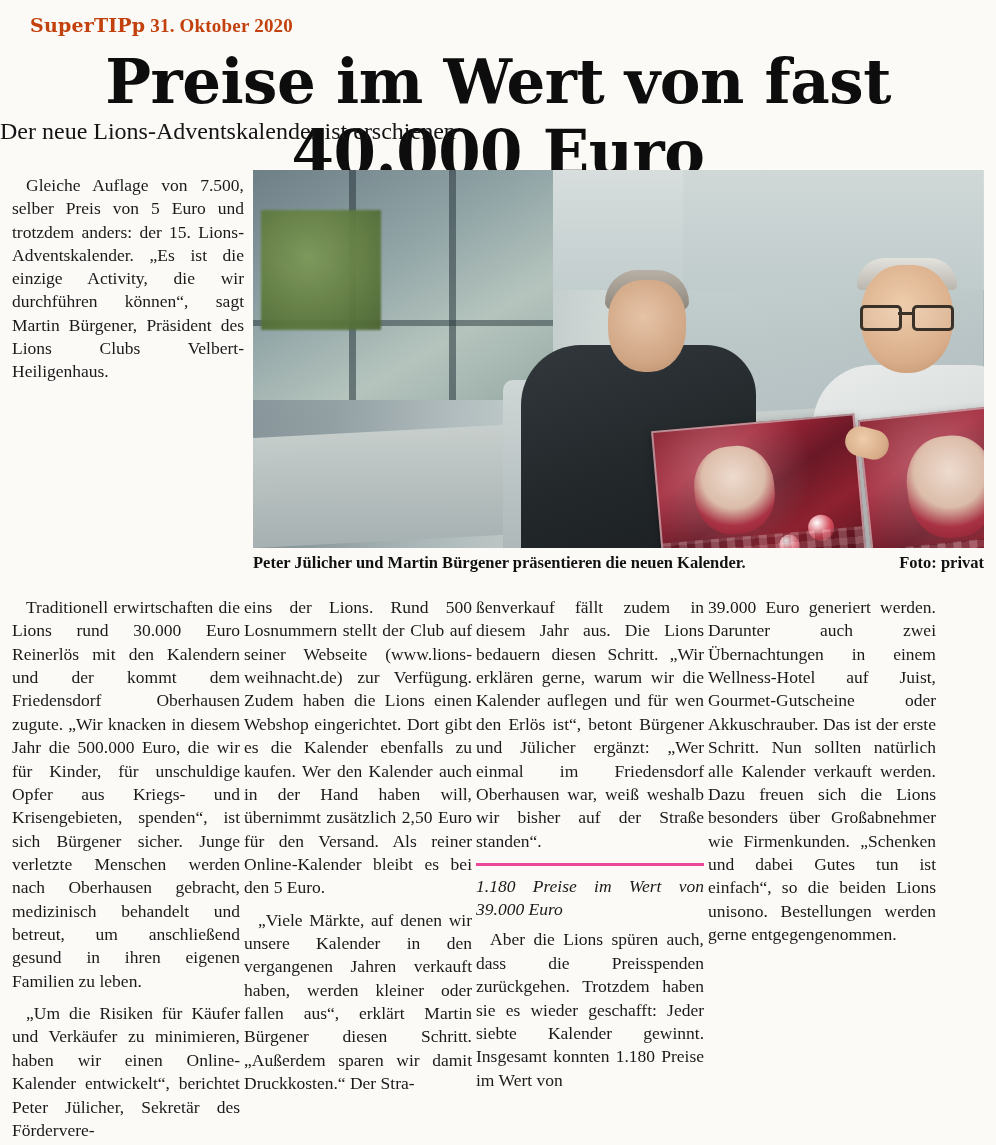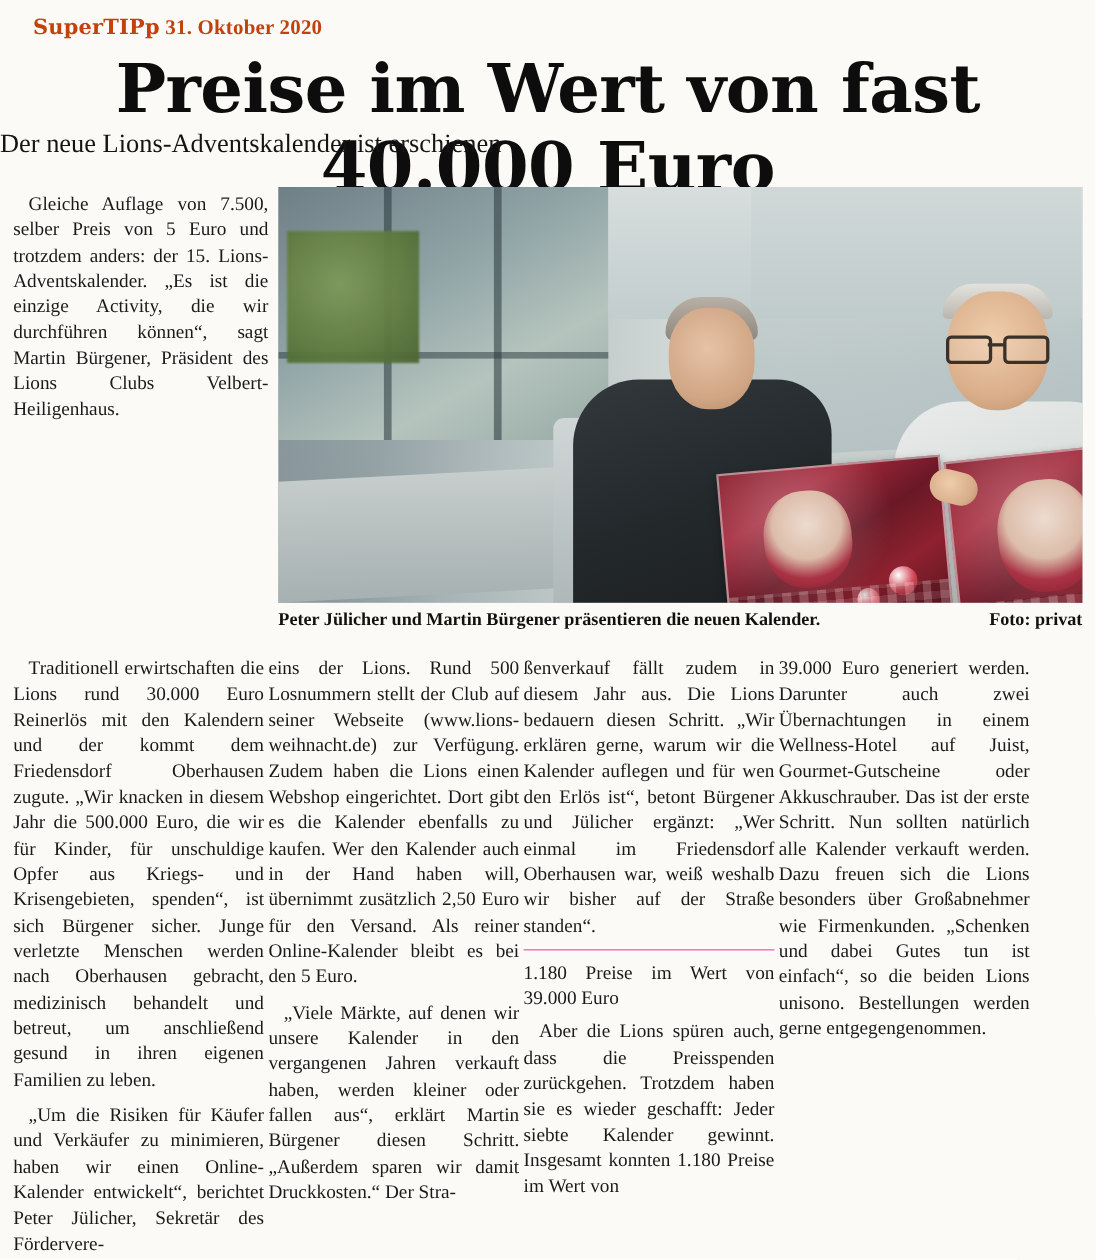--- a/index.html
+++ b/index.html
@@ -278,25 +278,26 @@
     -webkit-hyphens: auto;
     hyphens: auto;
   }
   .col p {
     margin: 0;
     text-indent: 14px;
   }
   .col p.noindent { text-indent: 0; }
   .col .gap { height: 9px; }
   .subhead {
+    font-style: italic;
     font-size: 17.5px;
     line-height: 1.3;
     margin: 10px 0 8px 0;
     padding-top: 9px;
-    border-top: 1px solid #ec4899;
+    border-top: 3px solid #ec4899;
   }
 </style>
 </head>
 <body>
 
 <div class="page">
 
   <div class="masthead">
     <span class="brand">SuperTIPp</span>
     <span>31. Oktober 2020</span>

